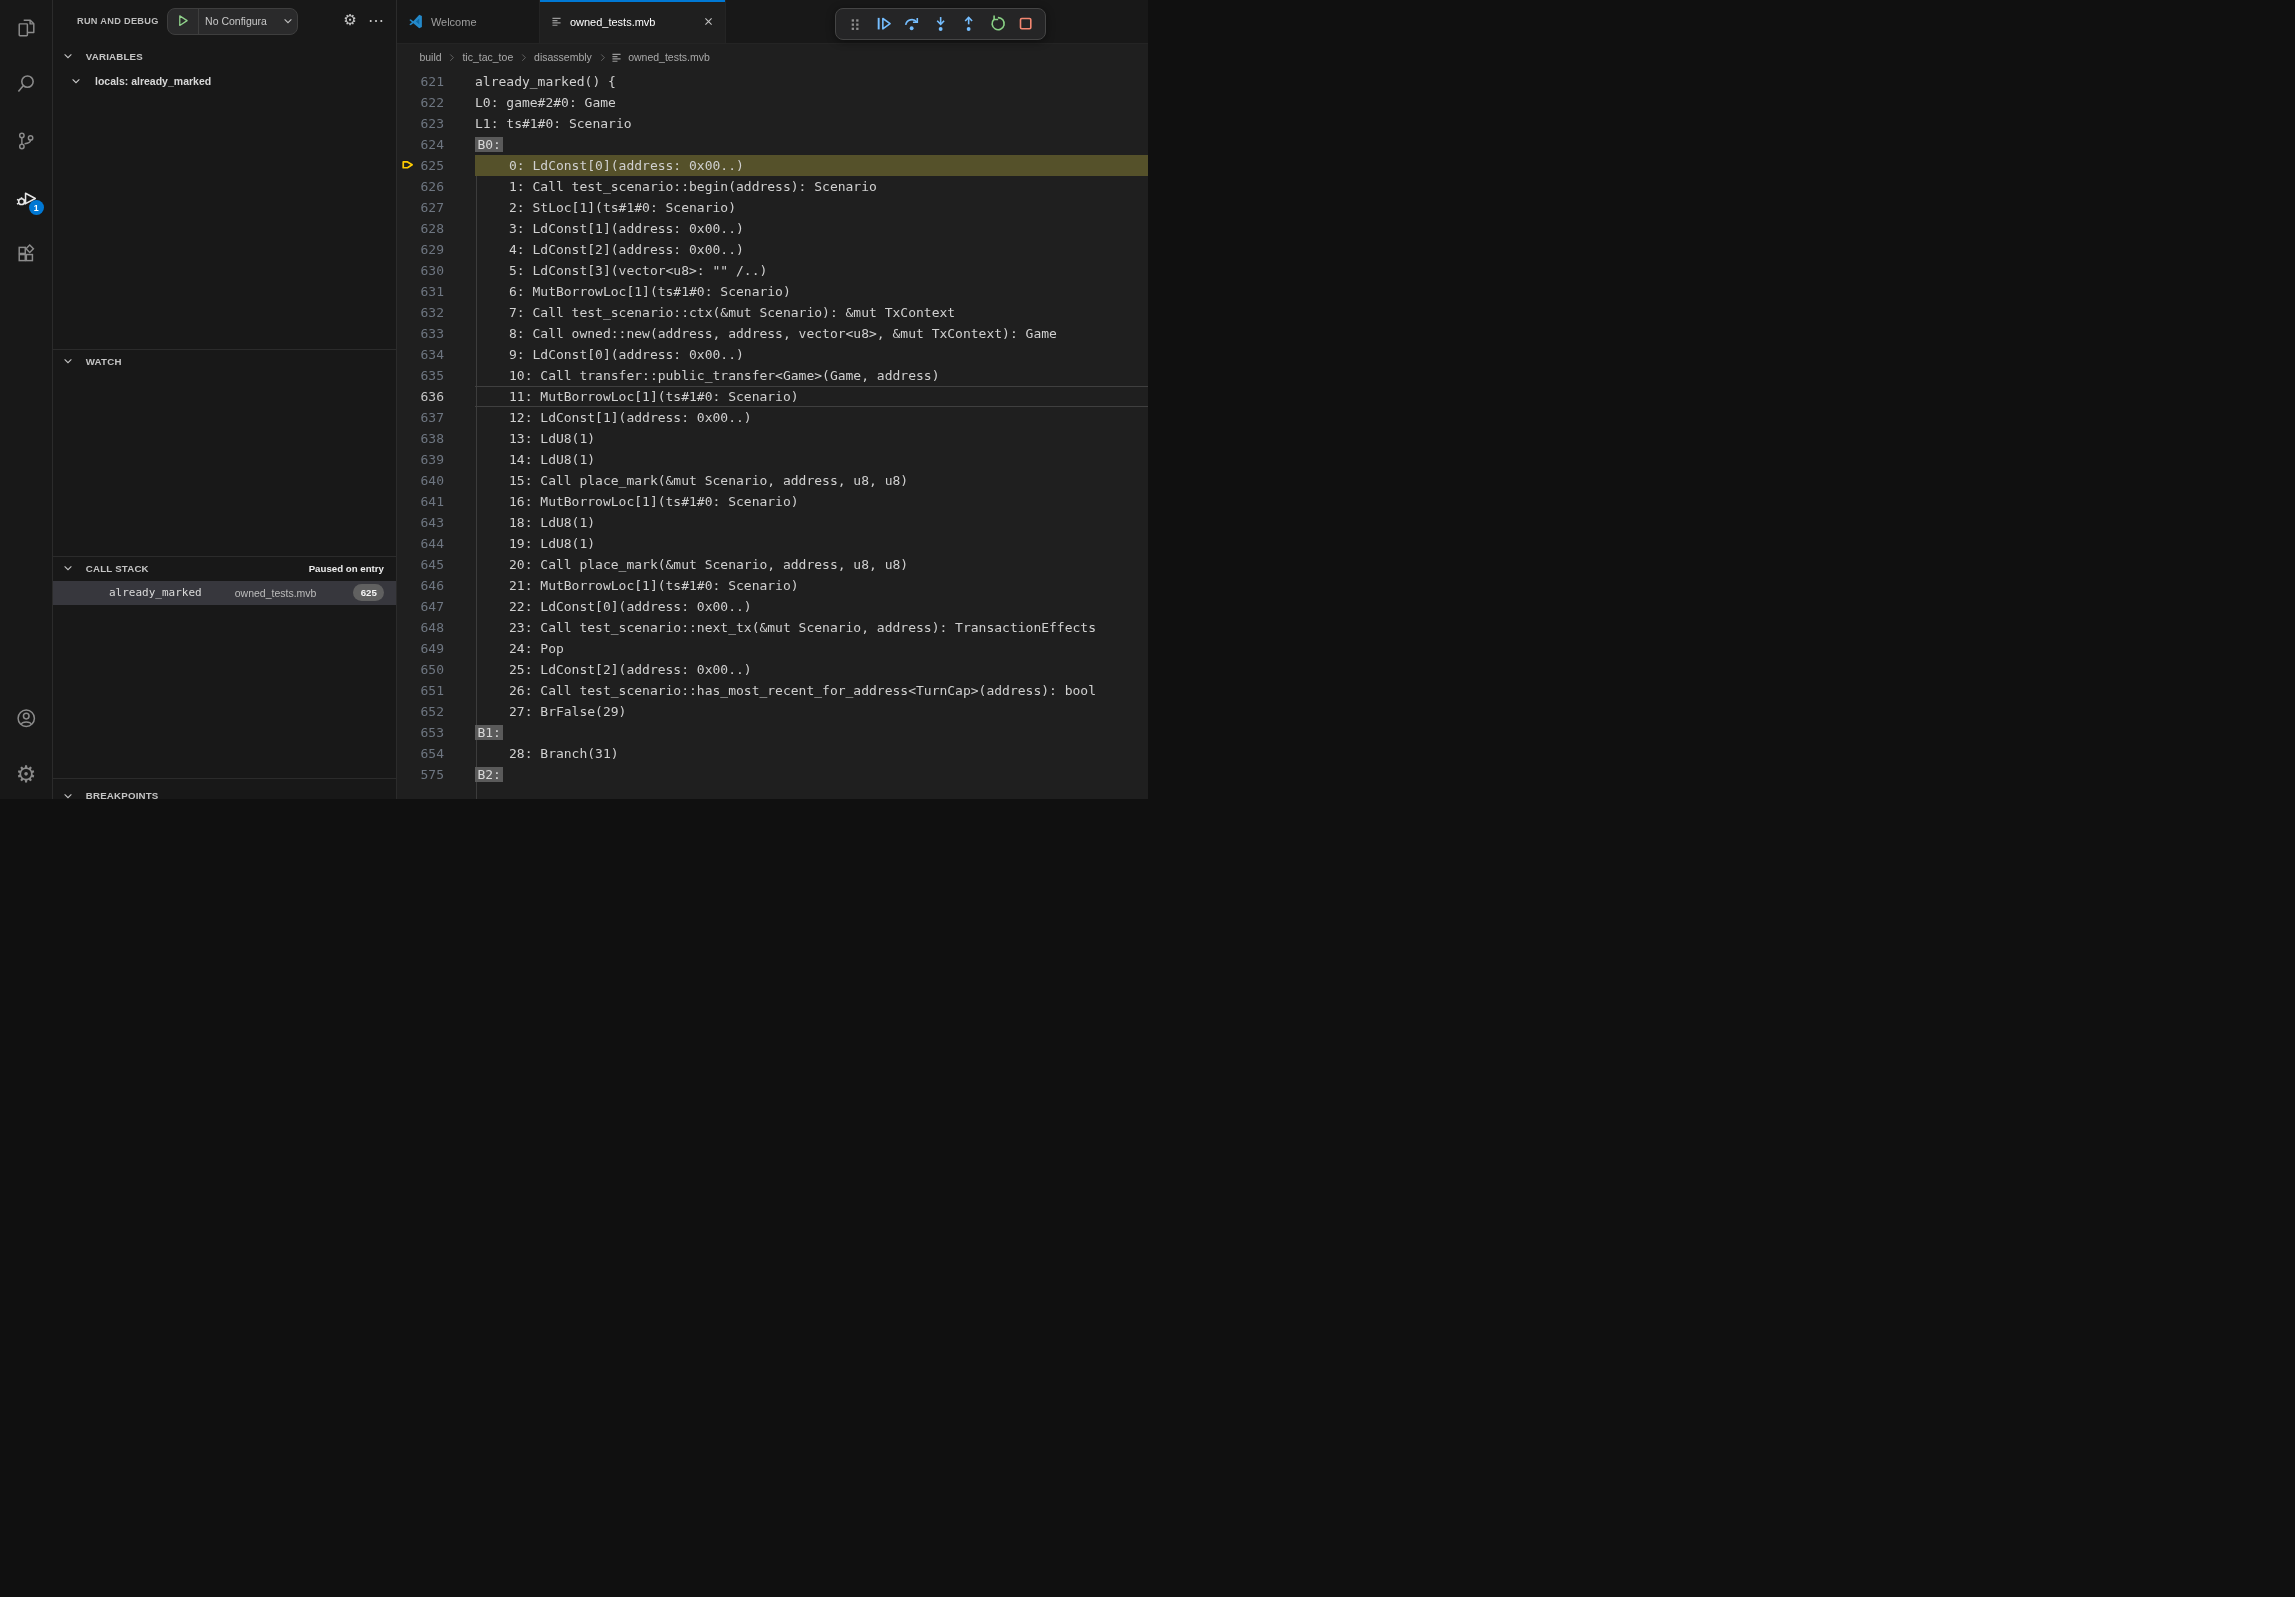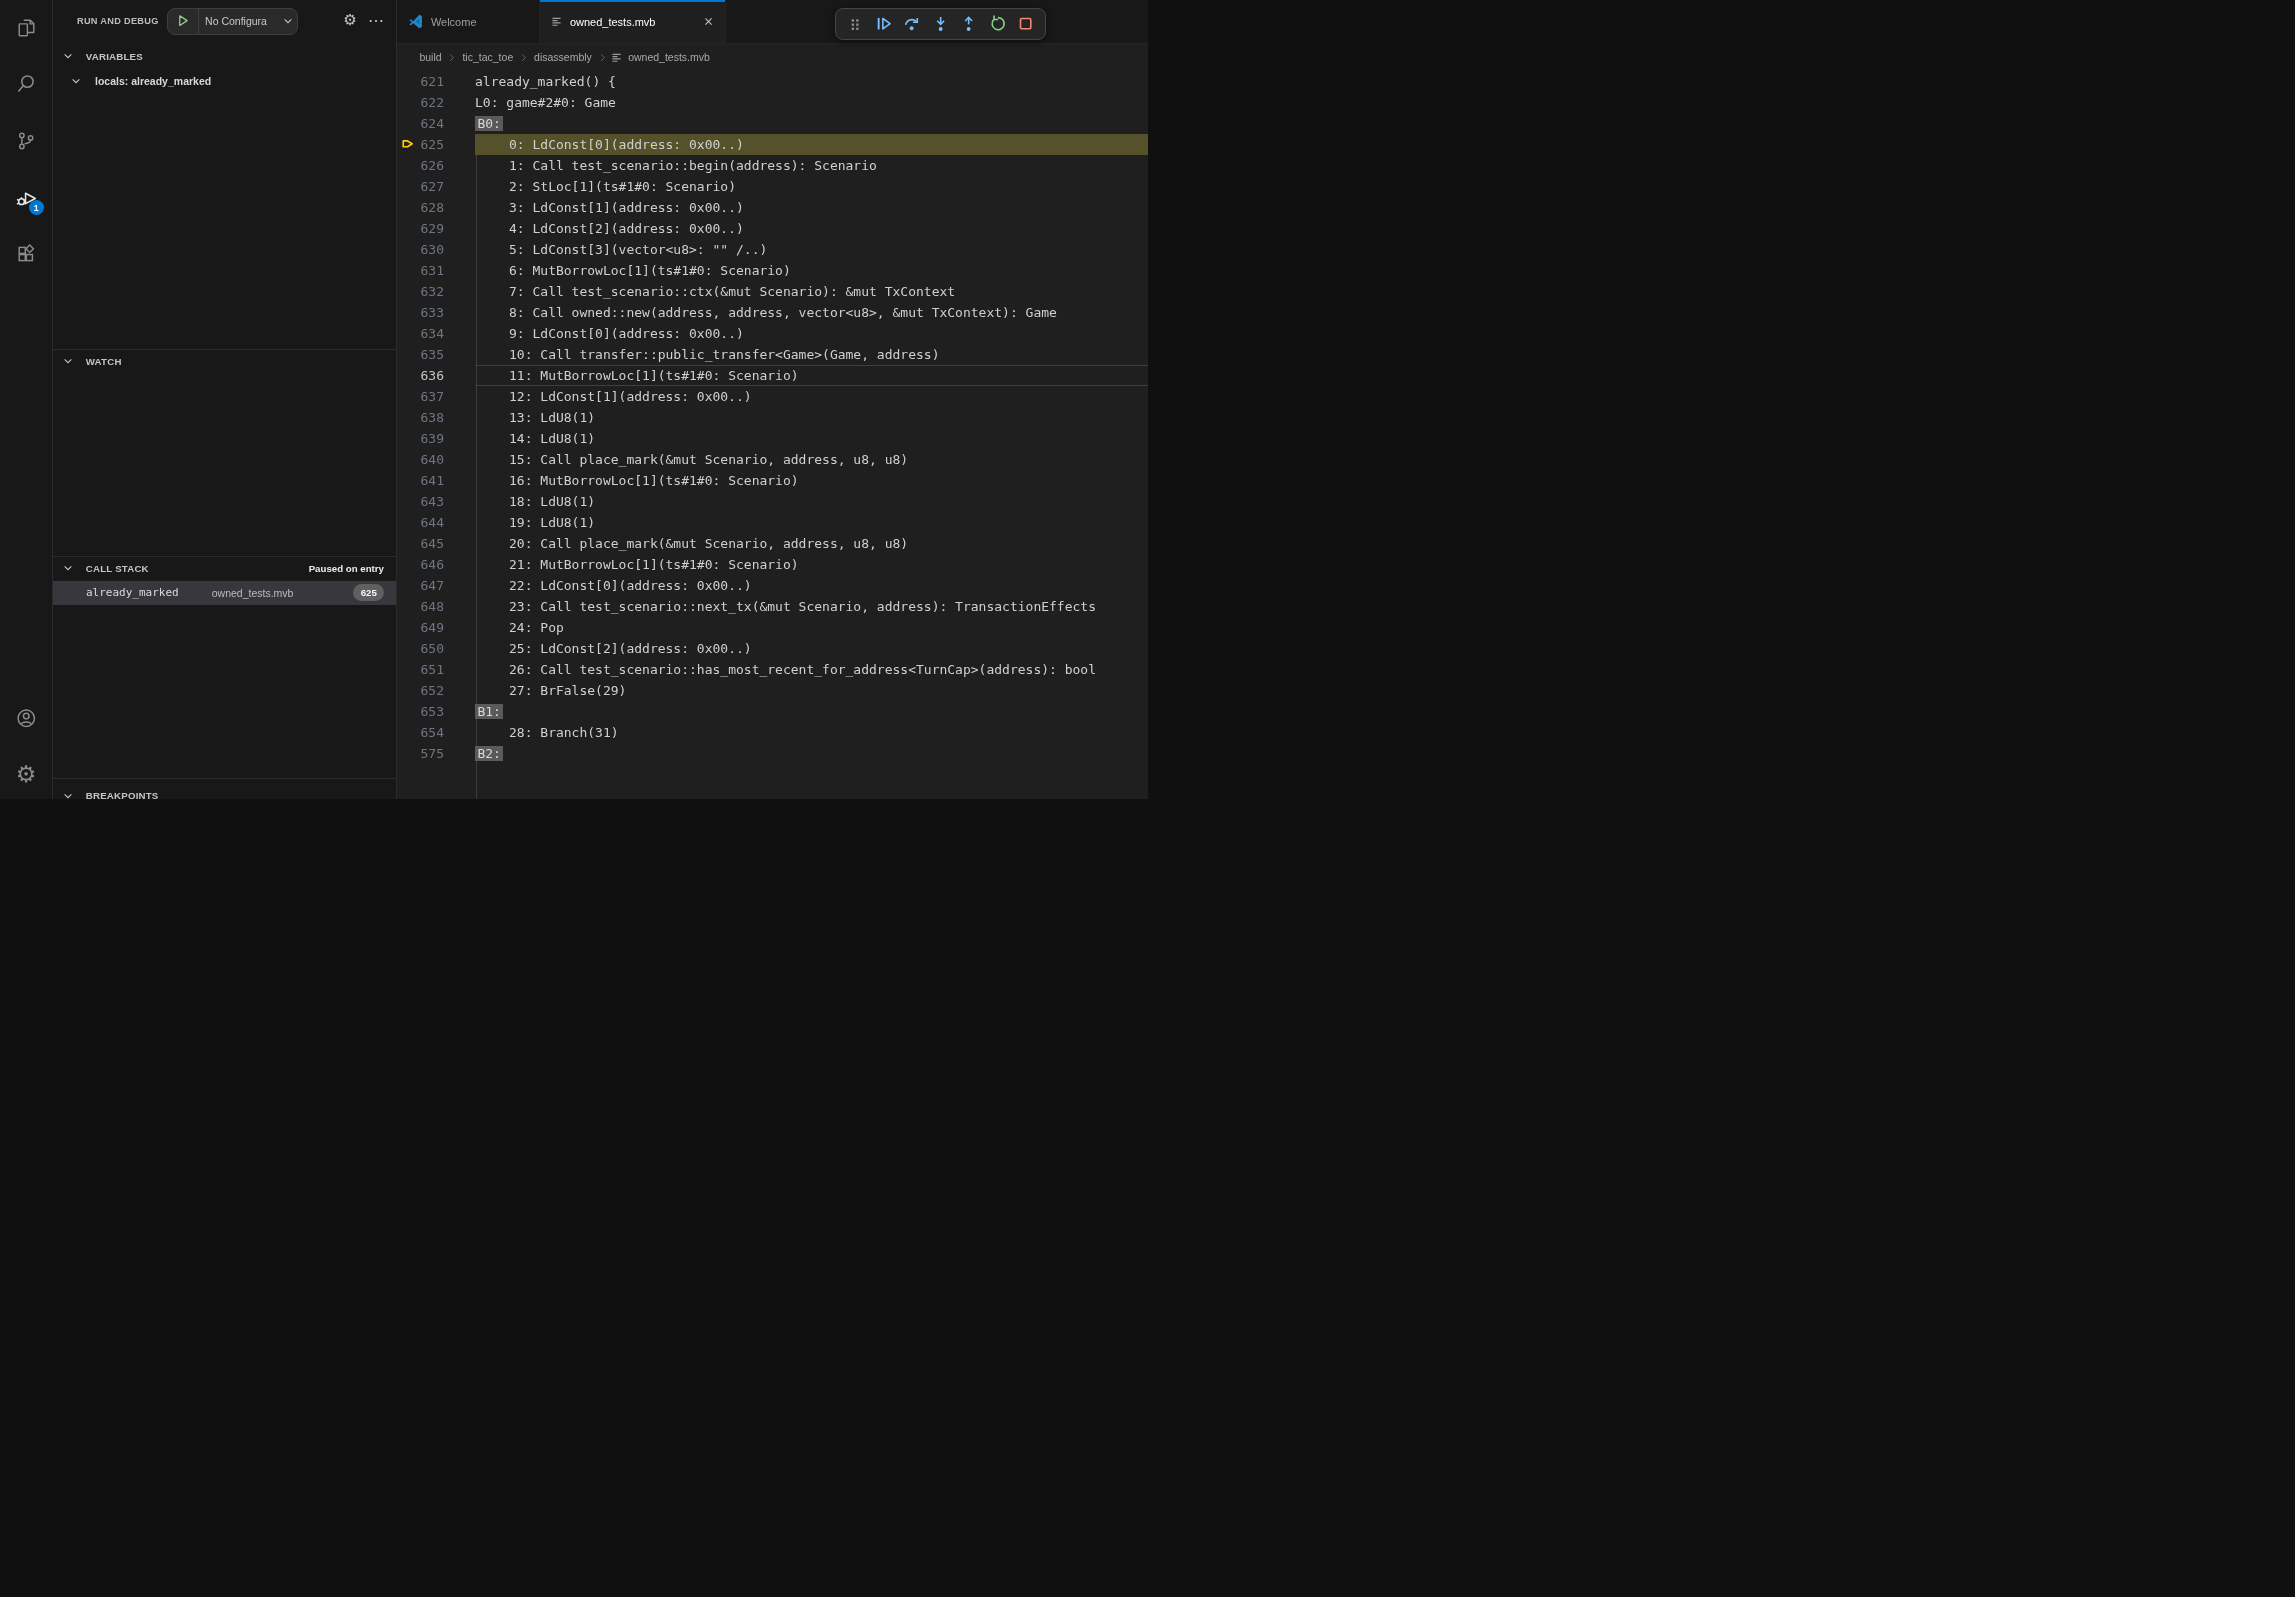--- a/index.html
+++ b/index.html
@@ -39,21 +39,21 @@
   .pane-breakpoints{flex:1}
   .pane-header{height:22px;flex:none;display:flex;align-items:center;gap:12px;padding:0 12px 0 8.8px;cursor:pointer}
   .pane-header .chev{color:#c5c5c5}
   .pane-title{font-size:9.7px;font-weight:700;color:#c5c5c5;letter-spacing:0.2px}
   .pane-variables .pane-header{margin-top:3.2px}
   .pane-breakpoints .pane-header{margin-top:5.6px}
   .cs-status{margin-left:auto;font-size:9.7px;font-weight:700;color:#ececec}
   .scope-item{height:21px;margin-top:3.2px;display:flex;align-items:center;gap:13px;padding-left:17px;cursor:pointer}
   .scope-item .chev{color:#cccccc}
   .scope-label{font-size:10.5px;font-weight:700;color:#d8d8d8}
-  .cs-row{height:24px;margin-top:1.6px;flex:none;display:flex;align-items:center;background:#37373d;padding:0 12px 0 33px;cursor:pointer}
+  .cs-row{height:24px;margin-top:1.6px;flex:none;display:flex;align-items:center;background:#37373d;padding:0 12px 0 56px;cursor:pointer}
   .cs-fn{font-family:"DejaVu Sans Mono",monospace;font-size:11px;color:#dadada;white-space:nowrap}
   .cs-file{margin-left:33px;font-size:10.5px;color:#bcbcbc;white-space:nowrap}
   .cs-badge{margin-left:auto;background:#606060;color:#f5f5f5;font-size:9.7px;font-weight:600;
     padding:2.4px 7.2px;border-radius:8.8px;line-height:1.2}
 
   
   .editor{flex:1;min-width:0;display:flex;flex-direction:column;position:relative;background:#1f1f1f}
   .tabbar{height:43px;flex:none;background:#181818;display:flex;align-items:stretch;border-bottom:0.8px solid #242424;position:relative}
   .tab{display:flex;align-items:center;gap:7.2px;padding:0 9.7px;box-sizing:border-box;font-size:11px;
     border-right:0.8px solid #242424;position:relative;cursor:pointer}
@@ -373,20 +373,26 @@
             <span class="num">621</span>
           </span>
           <span class="content"><span>already_marked() {</span></span>
         </div>
         <div class="row k-top">
           <span class="gutter">
             <span class="num">622</span>
           </span>
           <span class="content"><span>L0: game#2#0: Game</span></span>
         </div>
+        <div class="row k-top">
+          <span class="gutter">
+            <span class="num">623</span>
+          </span>
+          <span class="content"><span>L1: ts#1#0: Scenario</span></span>
+        </div>
         <div class="row k-block">
           <span class="gutter">
             <span class="num">624</span>
           </span>
           <span class="content"><span class="block-label">B0:</span></span>
         </div>
         <div class="row k-instr current">
           <span class="gutter">
             <span class="frame-arrow icon">
               <svg viewBox="0 0 16 16" width="13.7" height="13.7" fill="none" stroke="#ffcc00" stroke-width="2" stroke-linejoin="round">

